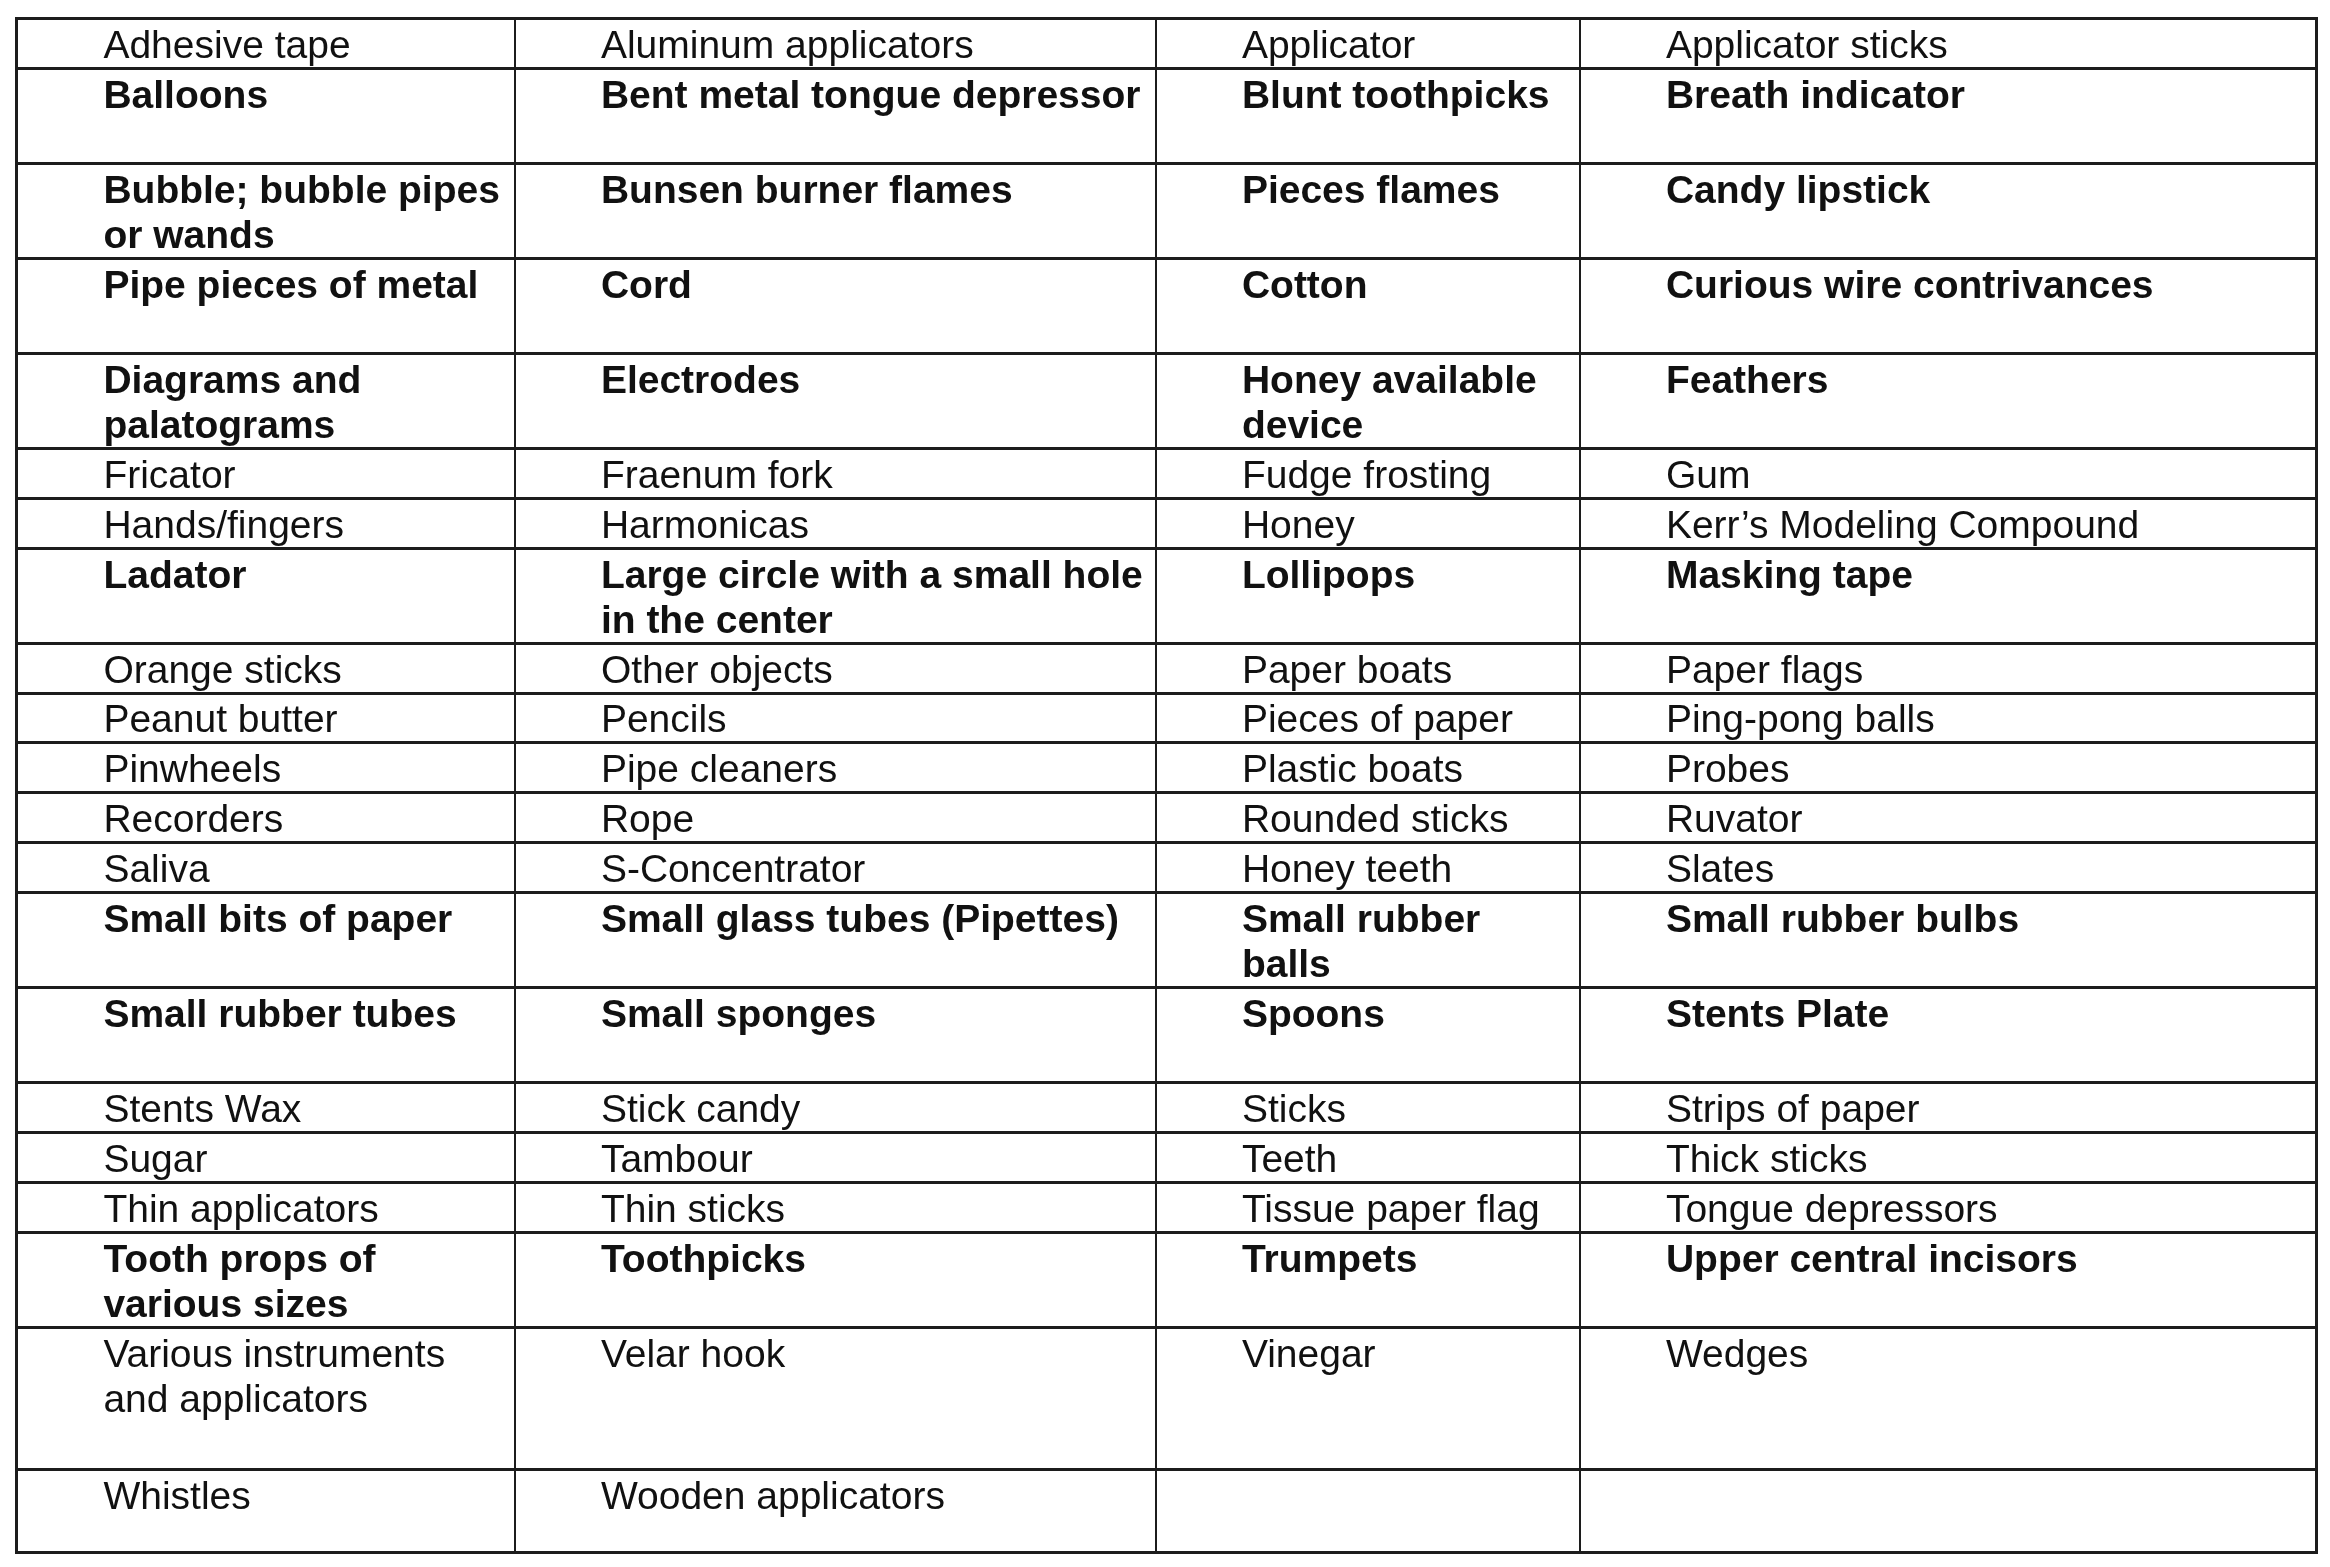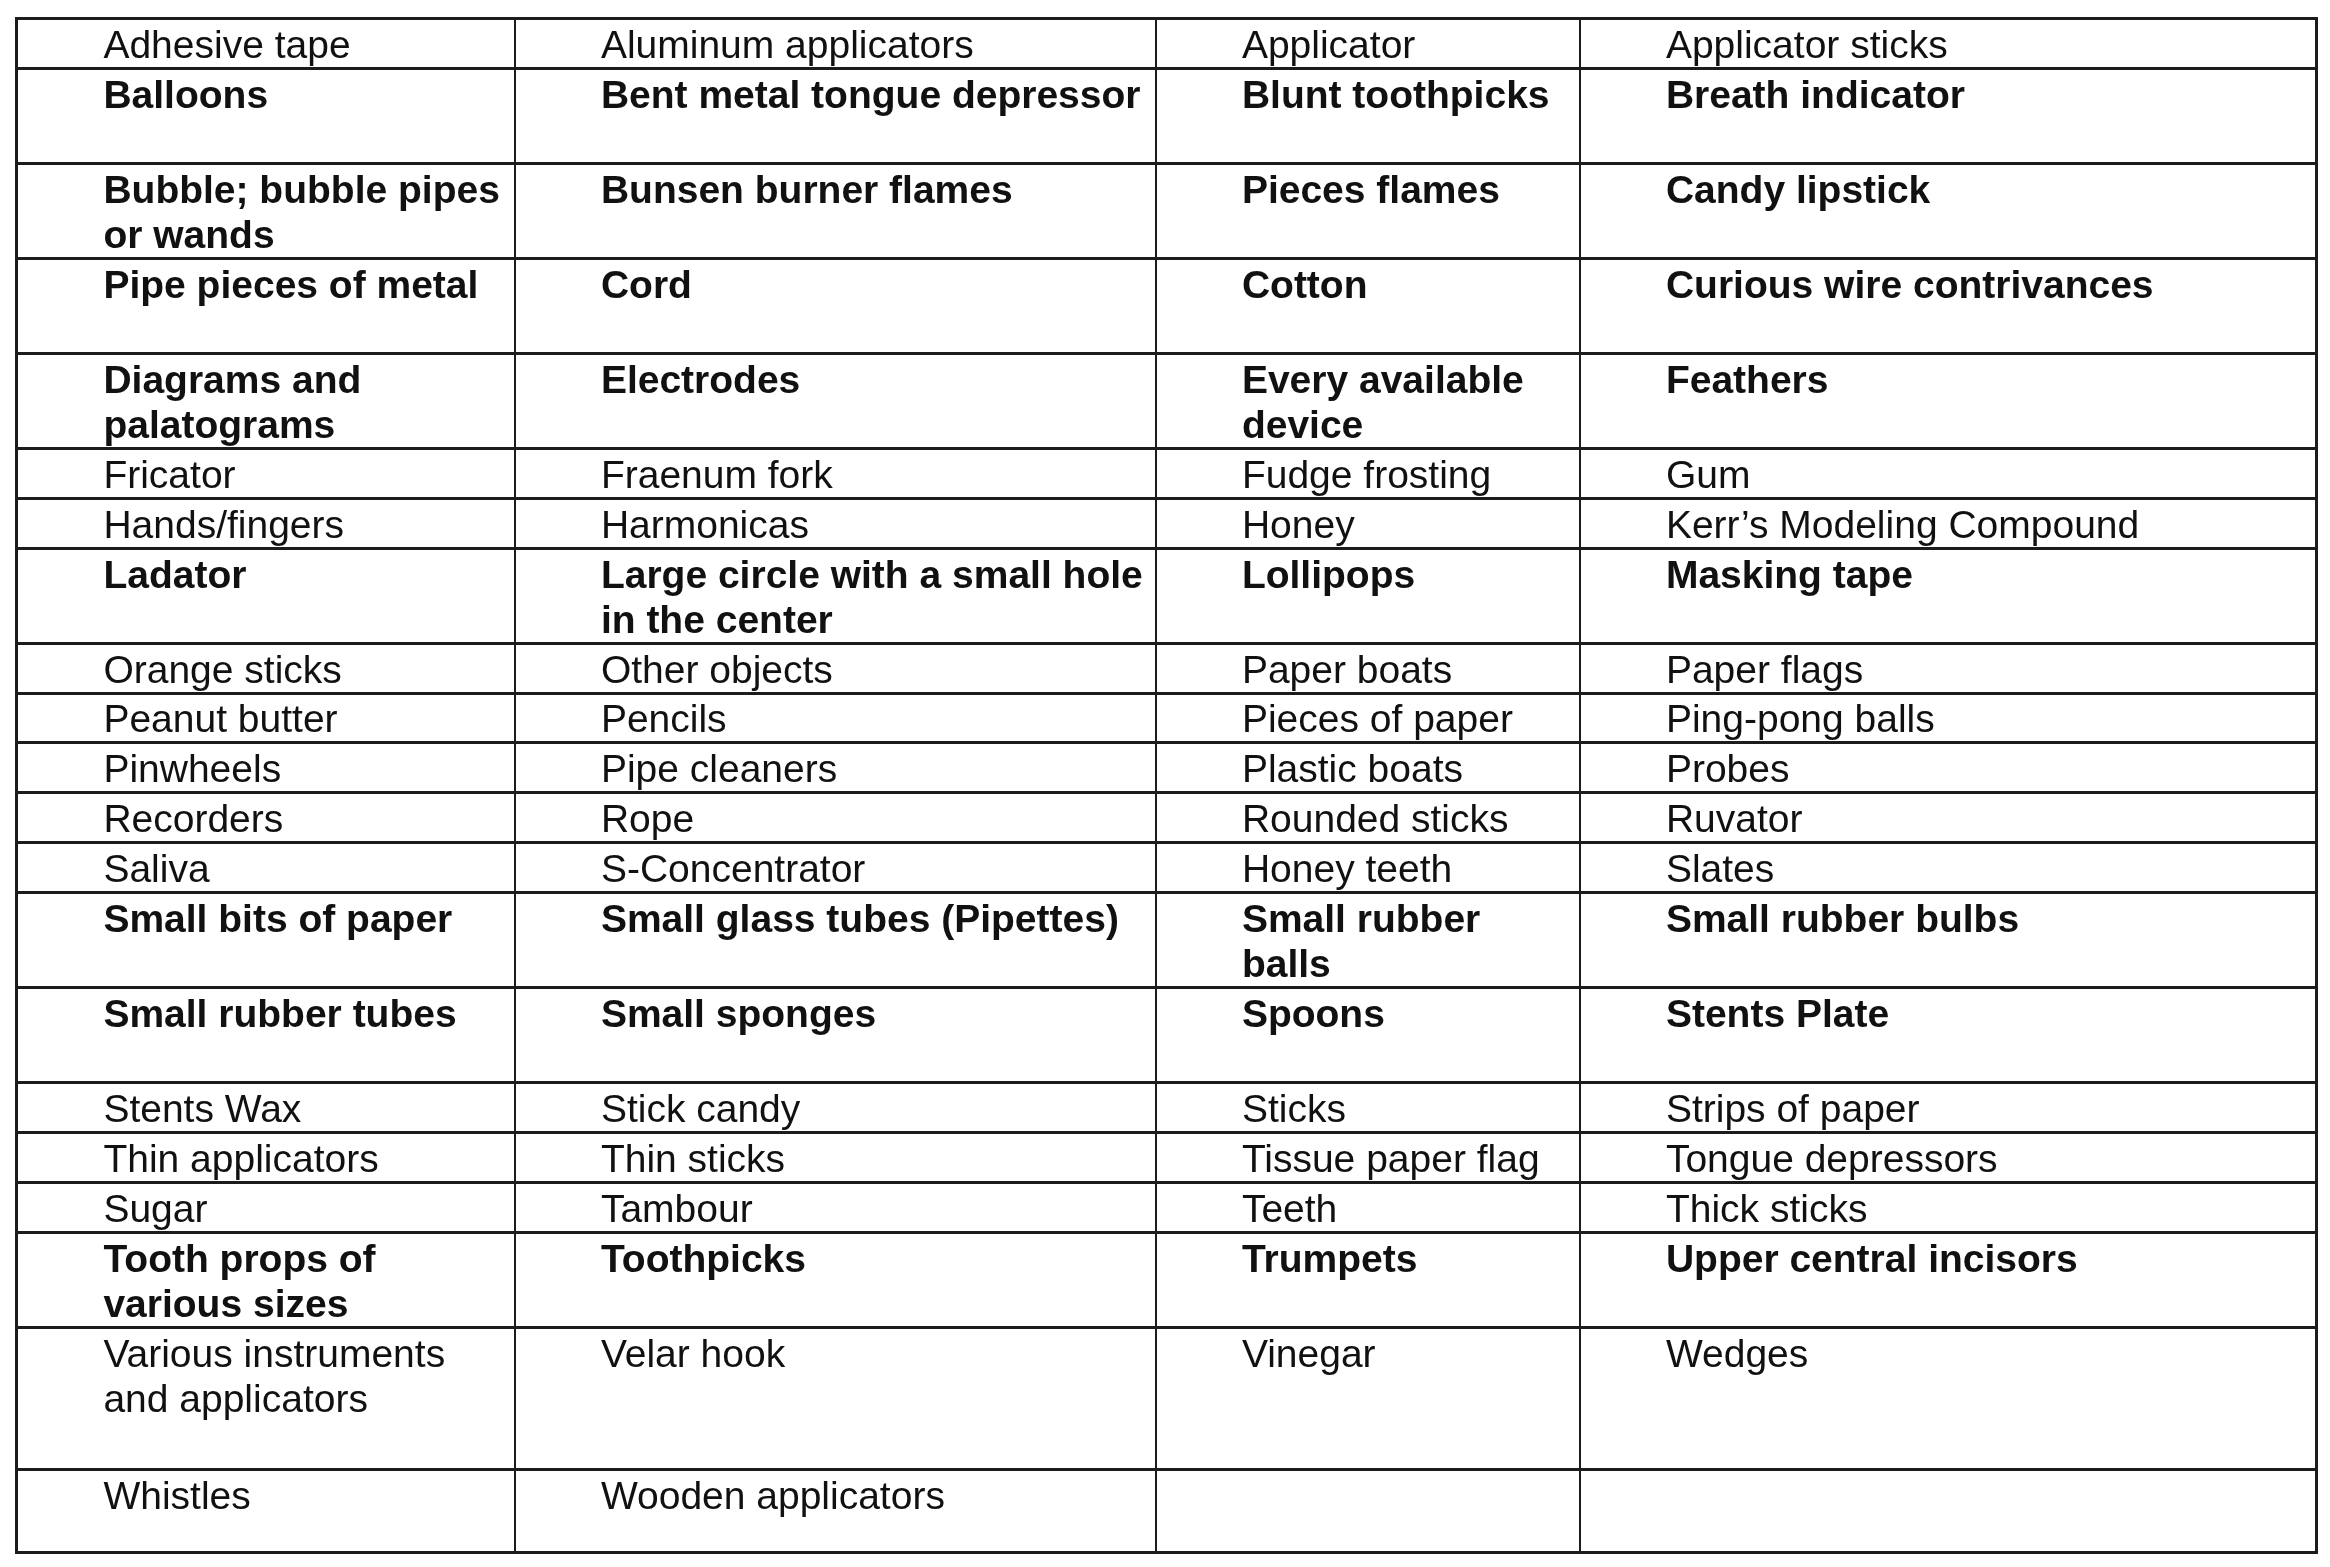--- a/index.html
+++ b/index.html
@@ -70,21 +70,21 @@
     <tr class="h2">
       <td>Pipe pieces of metal</td>
       <td>Cord</td>
       <td>Cotton</td>
       <td>Curious wire contrivances</td>
     </tr>
     <tr class="h2">
       <td>Diagrams and
 palatograms</td>
       <td>Electrodes</td>
-      <td>Every available
+      <td>Honey available
 device</td>
       <td>Feathers</td>
     </tr>
     <tr class="h1">
       <td>Fricator</td>
       <td>Fraenum fork</td>
       <td>Fudge frosting</td>
       <td>Gum</td>
     </tr>
     <tr class="h1">
@@ -142,30 +142,30 @@
       <td>Spoons</td>
       <td>Stents Plate</td>
     </tr>
     <tr class="h1">
       <td>Stents Wax</td>
       <td>Stick candy</td>
       <td>Sticks</td>
       <td>Strips of paper</td>
     </tr>
     <tr class="h1">
+      <td>Sugar</td>
+      <td>Tambour</td>
+      <td>Teeth</td>
+      <td>Thick sticks</td>
+    </tr>
+    <tr class="h1">
       <td>Thin applicators</td>
       <td>Thin sticks</td>
       <td>Tissue paper flag</td>
       <td>Tongue depressors</td>
-    </tr>
-    <tr class="h1">
-      <td>Sugar</td>
-      <td>Tambour</td>
-      <td>Teeth</td>
-      <td>Thick sticks</td>
     </tr>
     <tr class="h2">
       <td>Tooth props of
 various sizes</td>
       <td>Toothpicks</td>
       <td>Trumpets</td>
       <td>Upper central incisors</td>
     </tr>
     <tr class="h3">
       <td>Various instruments

